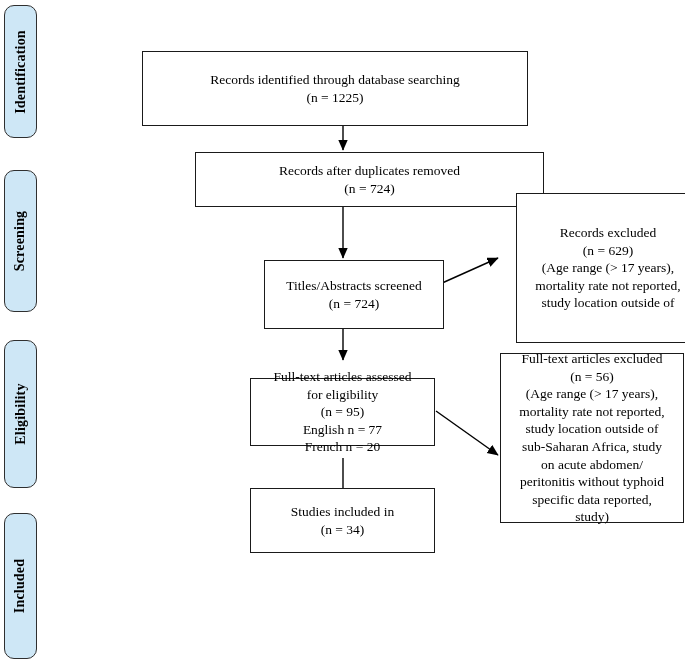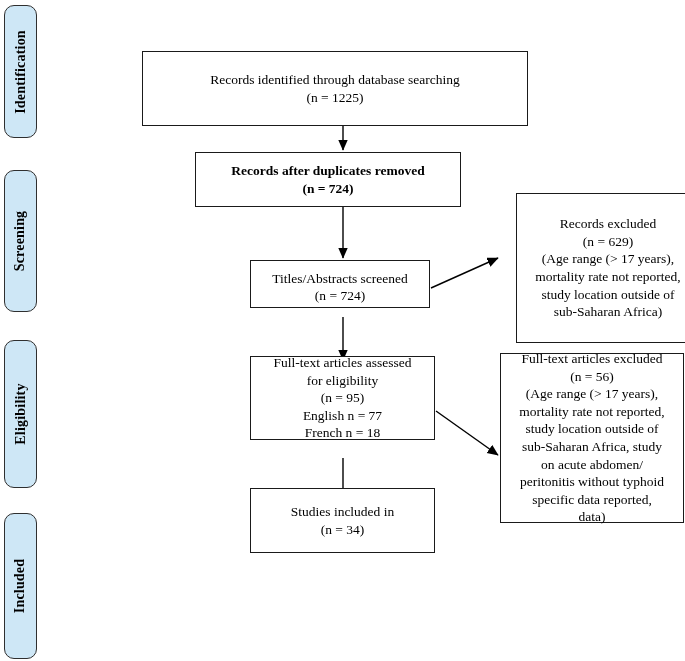--- a/index.html
+++ b/index.html
@@ -56,58 +56,57 @@
   </div>
   <div class="stage" style="top:513px;height:146px;">
     <span>Included</span>
   </div>
 
   <div class="fbox" style="left:142px;top:27px;width:386px;height:75px;margin-top:24px;">
     <div>Records identified through database searching</div>
     <div>(n = 1225)</div>
   </div>
 
-  <div class="fbox" style="left:195px;top:152px;width:266px;height:55px;font-weight:bold;">
+  <div class="fbox" style="left:195px;top:152px;width:349px;height:55px;">
     <div>Records after duplicates removed</div>
     <div>(n = 724)</div>
   </div>
 
-  <div class="fbox" style="left:250px;top:260px;width:180px;height:48px;justify-content:flex-end;">
+  <div class="fbox" style="left:264px;top:260px;width:180px;height:69px;">
     <div>Titles/Abstracts screened</div>
     <div>(n = 724)</div>
   </div>
 
   <div class="fbox" style="left:516px;top:193px;width:184px;height:150px;">
     <div>Records excluded</div>
     <div>(n = 629)</div>
     <div>(Age range (&gt; 17 years),</div>
     <div>mortality rate not reported,</div>
     <div>study location outside of</div>
-    <div>sub-Saharan Africa)</div>
   </div>
 
-  <div class="fbox" style="left:250px;top:356px;width:185px;height:84px;">
+  <div class="fbox" style="left:250px;top:378px;width:185px;height:68px;">
     <div>Full-text articles assessed</div>
     <div>for eligibility</div>
     <div>(n = 95)</div>
     <div>English n = 77</div>
-    <div>French n = 18</div>
+    <div>French n = 20</div>
   </div>
 
   <div class="fbox" style="left:500px;top:353px;width:184px;height:170px;">
     <div>Full-text articles excluded</div>
     <div>(n = 56)</div>
     <div>(Age range (&gt; 17 years),</div>
     <div>mortality rate not reported,</div>
     <div>study location outside of</div>
     <div>sub-Saharan Africa, study</div>
     <div>on acute abdomen/</div>
     <div>peritonitis without typhoid</div>
     <div>specific data reported,</div>
-    <div>data)</div>
+    <div>study)</div>
   </div>
 
   <div class="fbox" style="left:250px;top:488px;width:185px;height:65px;">
     <div>Studies included in</div>
     <div>(n = 34)</div>
   </div>
 
 </div>
 
 </body></html>

